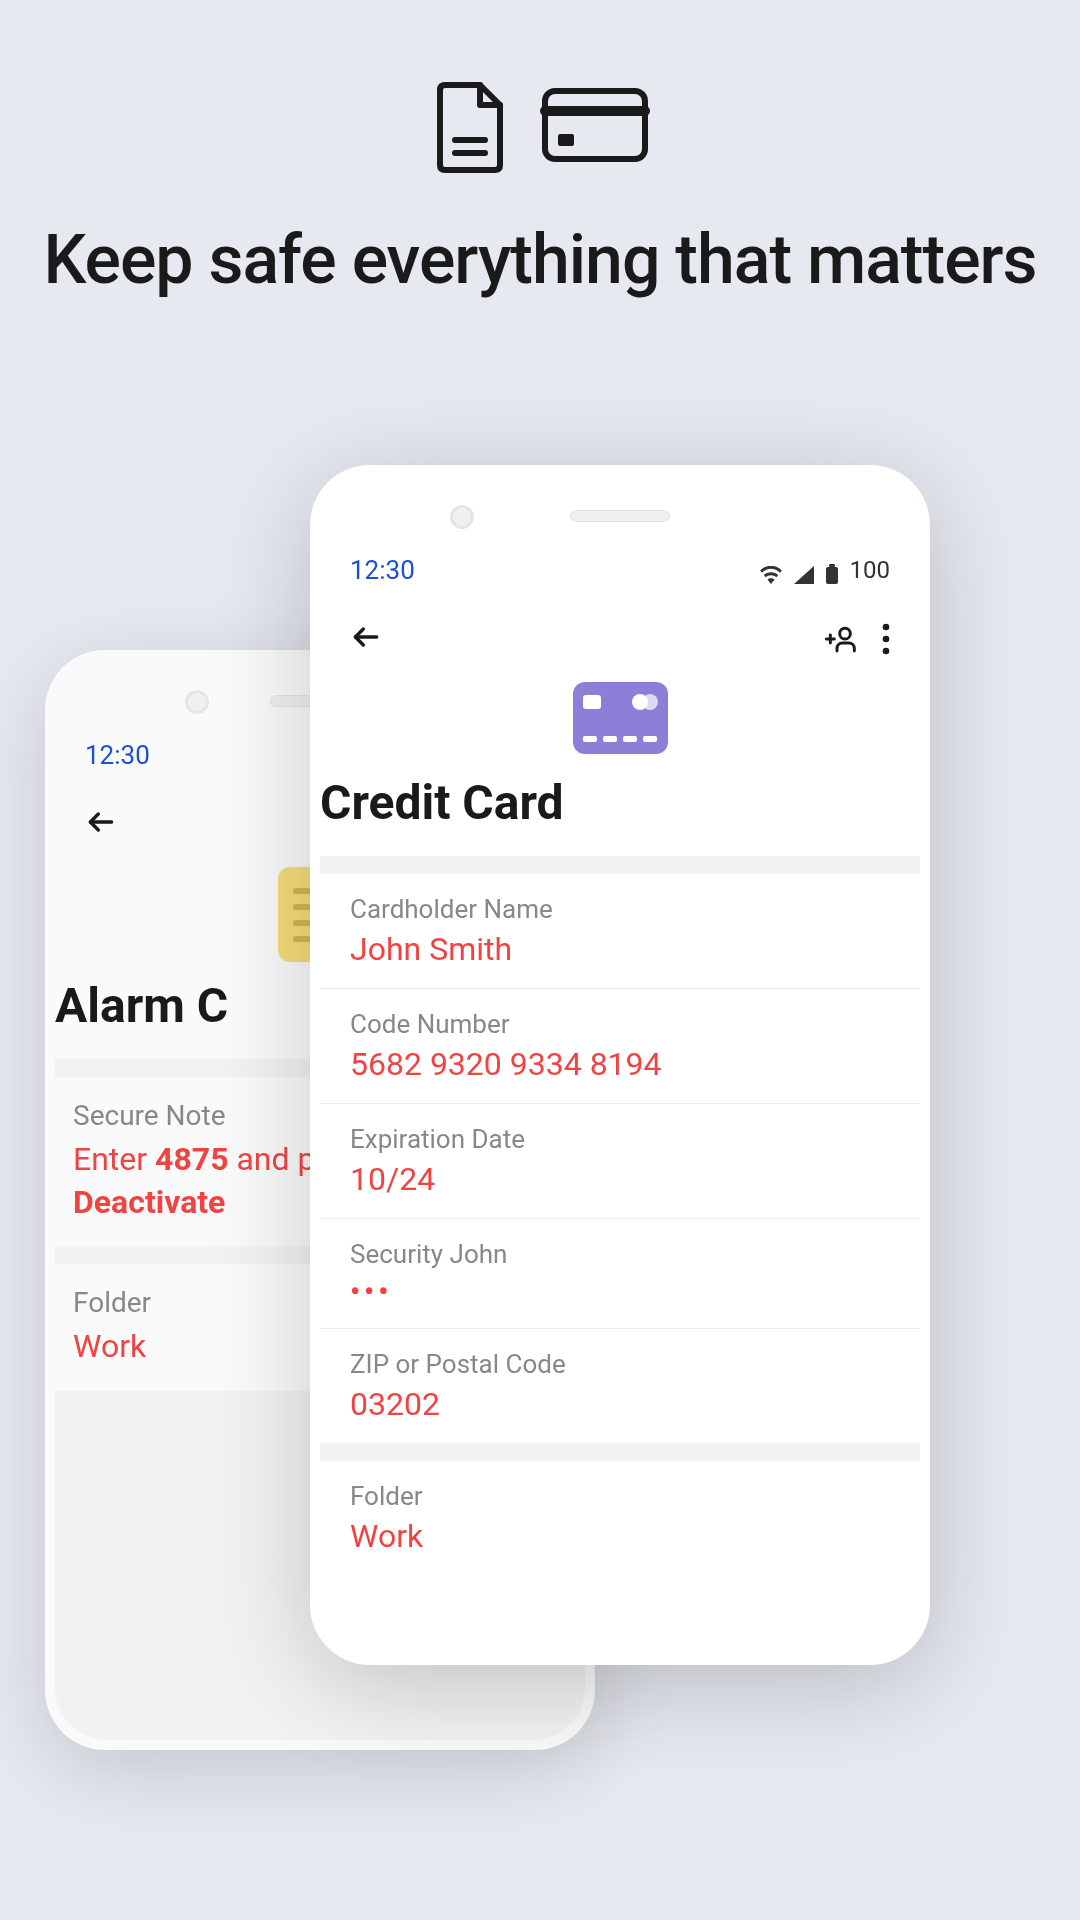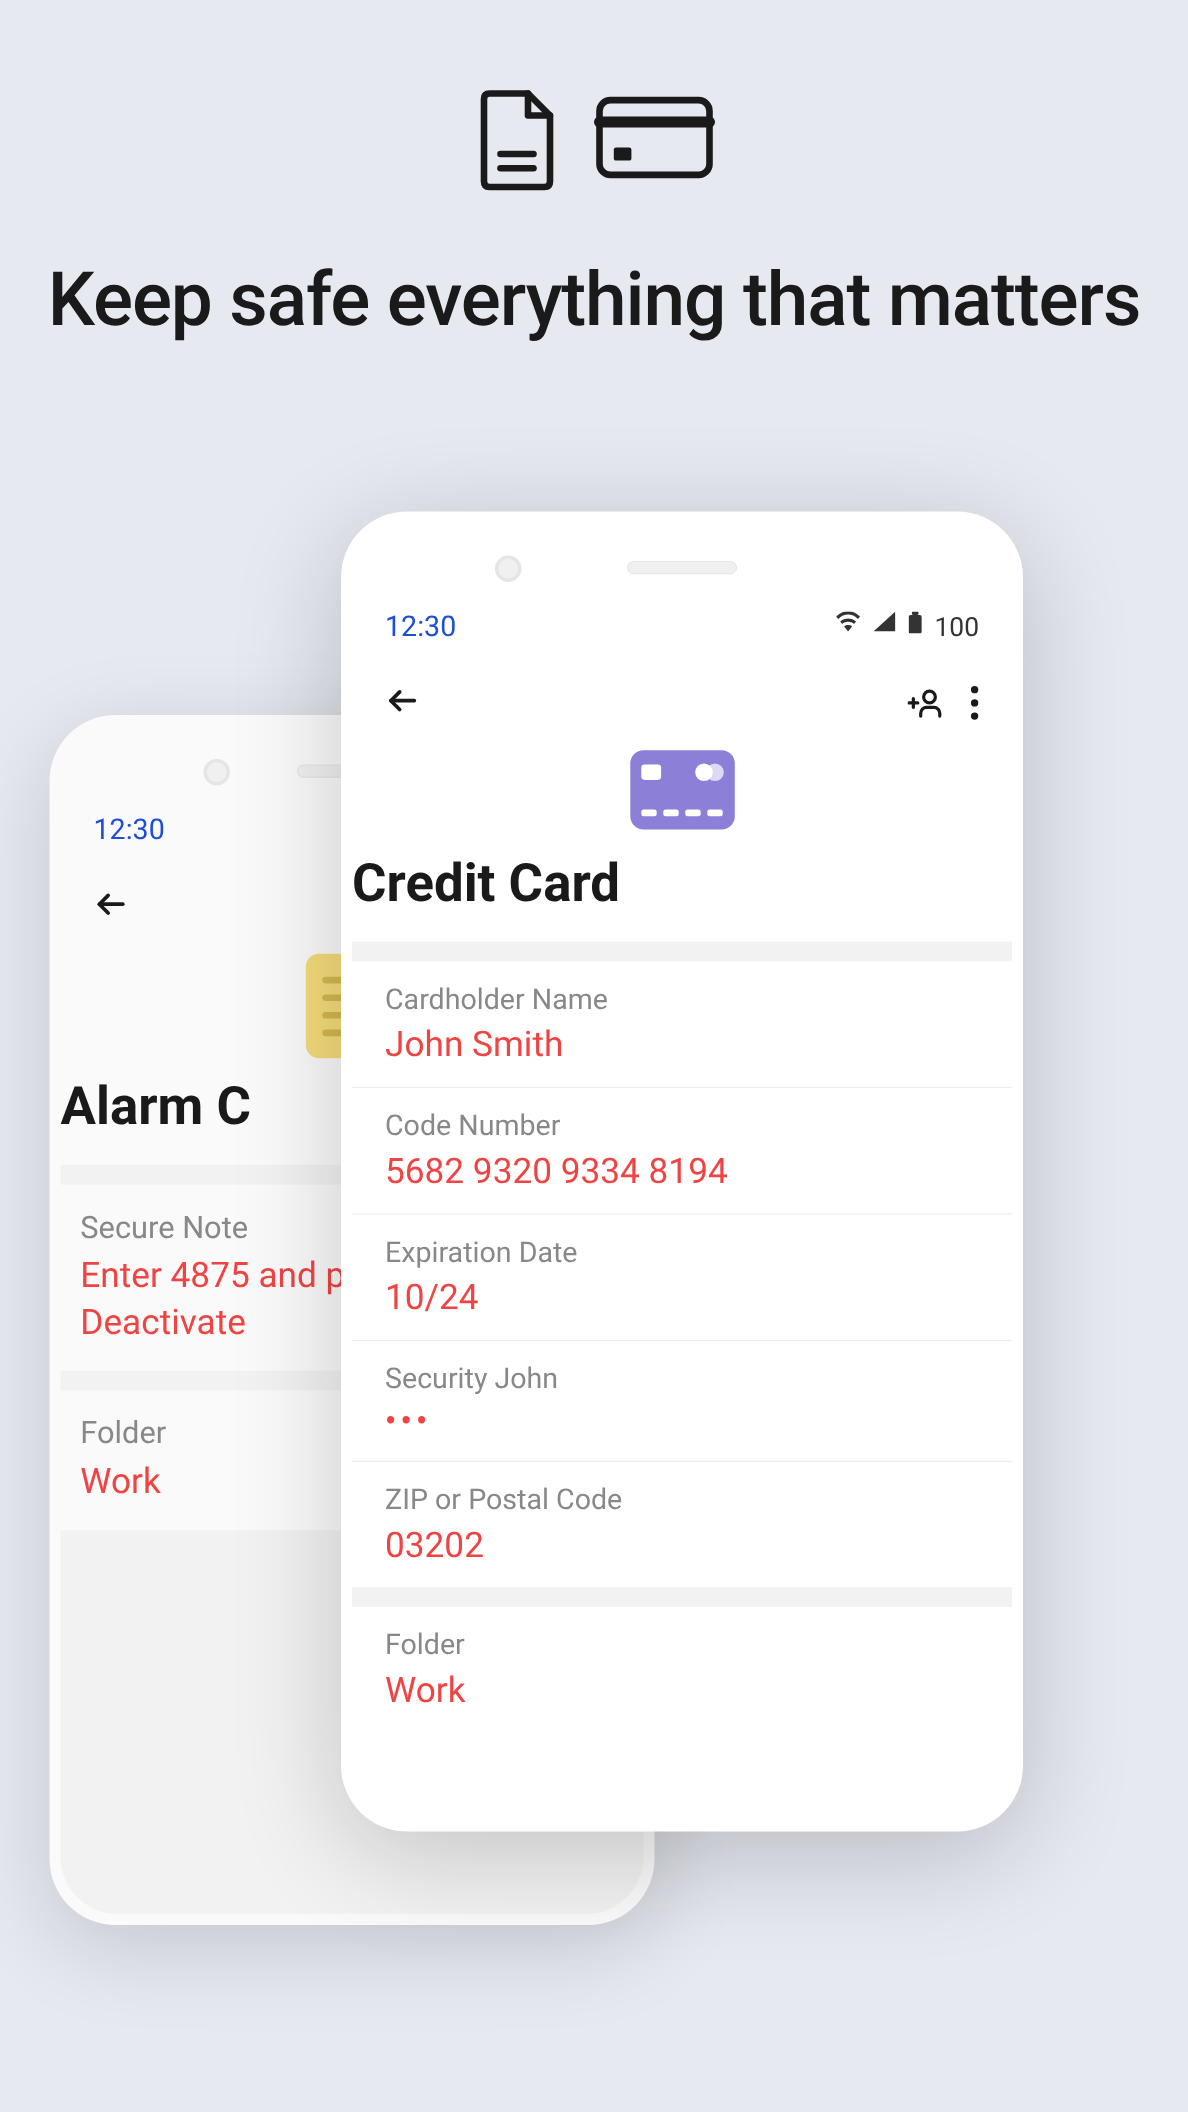--- a/index.html
+++ b/index.html
@@ -21,21 +21,21 @@
       gap: 30px;
       padding-top: 75px;
       align-items: center;
     }
     .headline {
       text-align: center;
       font-size: 68px;
       font-weight: 500;
       color: #1a1a1a;
       line-height: 1.1;
-      margin-top: 60px;
+      margin-top: 48px;
       letter-spacing: -1px;
     }
     
     
     .phone-back {
       position: absolute;
       left: 45px;
       top: 650px;
       width: 550px;
       height: 1100px;
@@ -107,21 +107,21 @@
       height: 40px;
     }
     .status-time {
       font-size: 26px;
       color: #1d4ed8;
       font-weight: 400;
     }
     .status-icons {
       display: flex;
       gap: 12px;
-      align-items: flex-start;
+      align-items: flex-end;
       font-size: 22px;
       color: #333;
     }
     .battery-text {
       font-size: 24px;
       color: #333;
     }
     
     .app-header {
       display: flex;
@@ -232,21 +232,21 @@
       font-size: 26px;
       color: #888;
       margin-bottom: 6px;
     }
     .field-value {
       font-size: 32px;
       color: #ef4444;
       font-weight: 400;
     }
     .field-value strong {
-      font-weight: 400;
+      font-weight: 700;
       margin-top: 20px;
     }
     .dots {
       font-size: 28px;
       letter-spacing: 4px;
       font-weight: bold;
     }
     
     .phone-back .status-bar { margin-top: 75px; }
     .phone-back .app-header { margin-top: 10px; }

